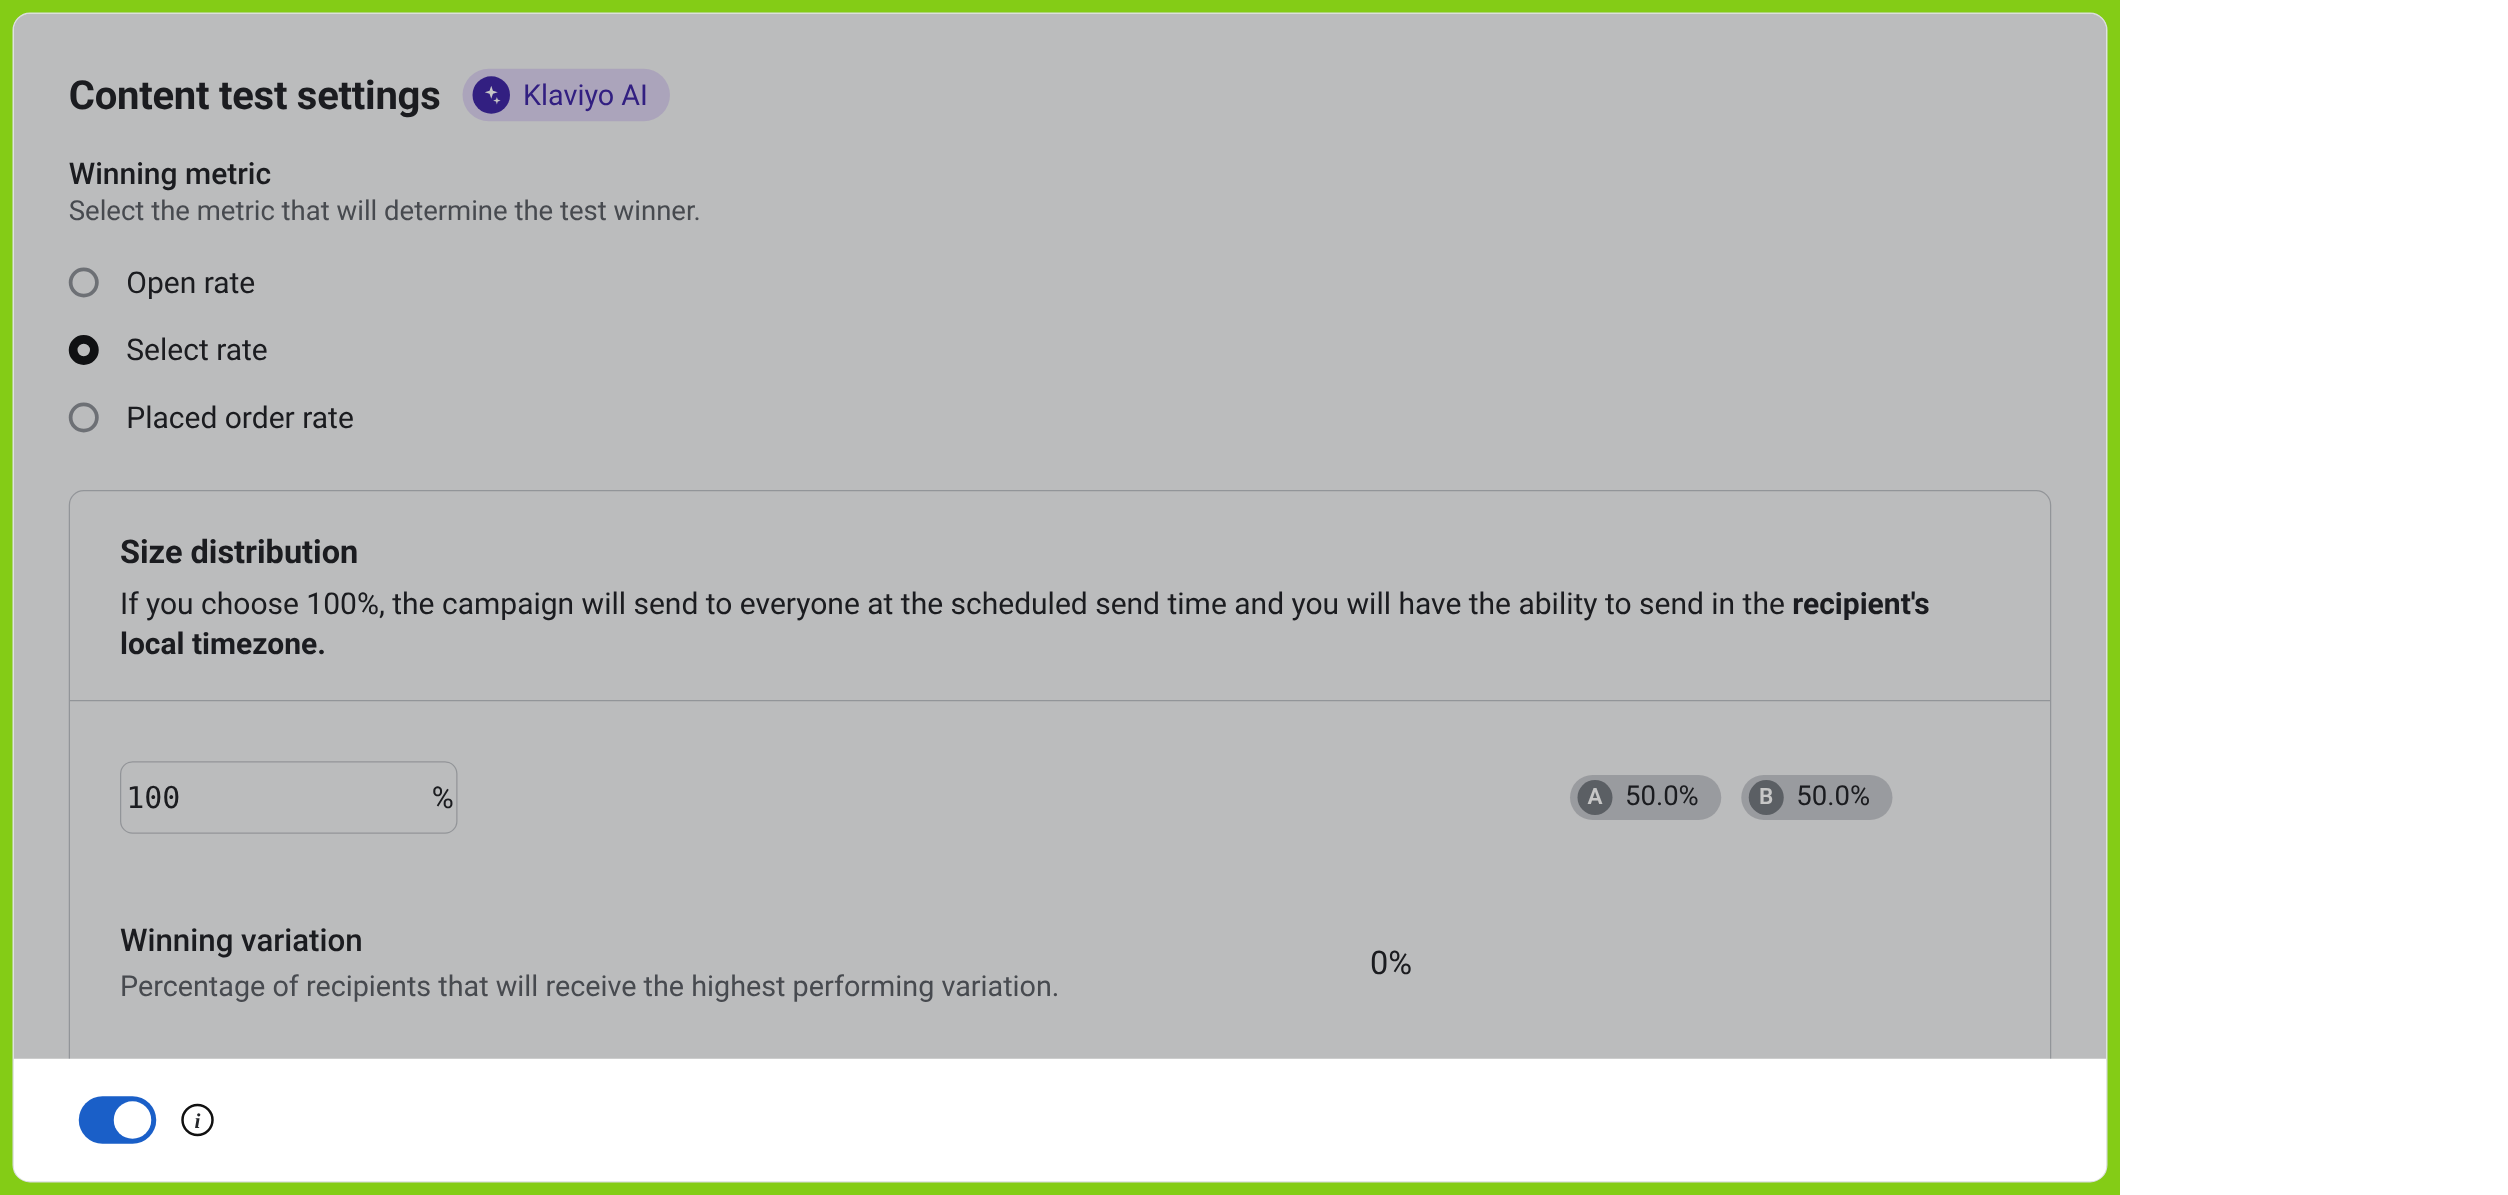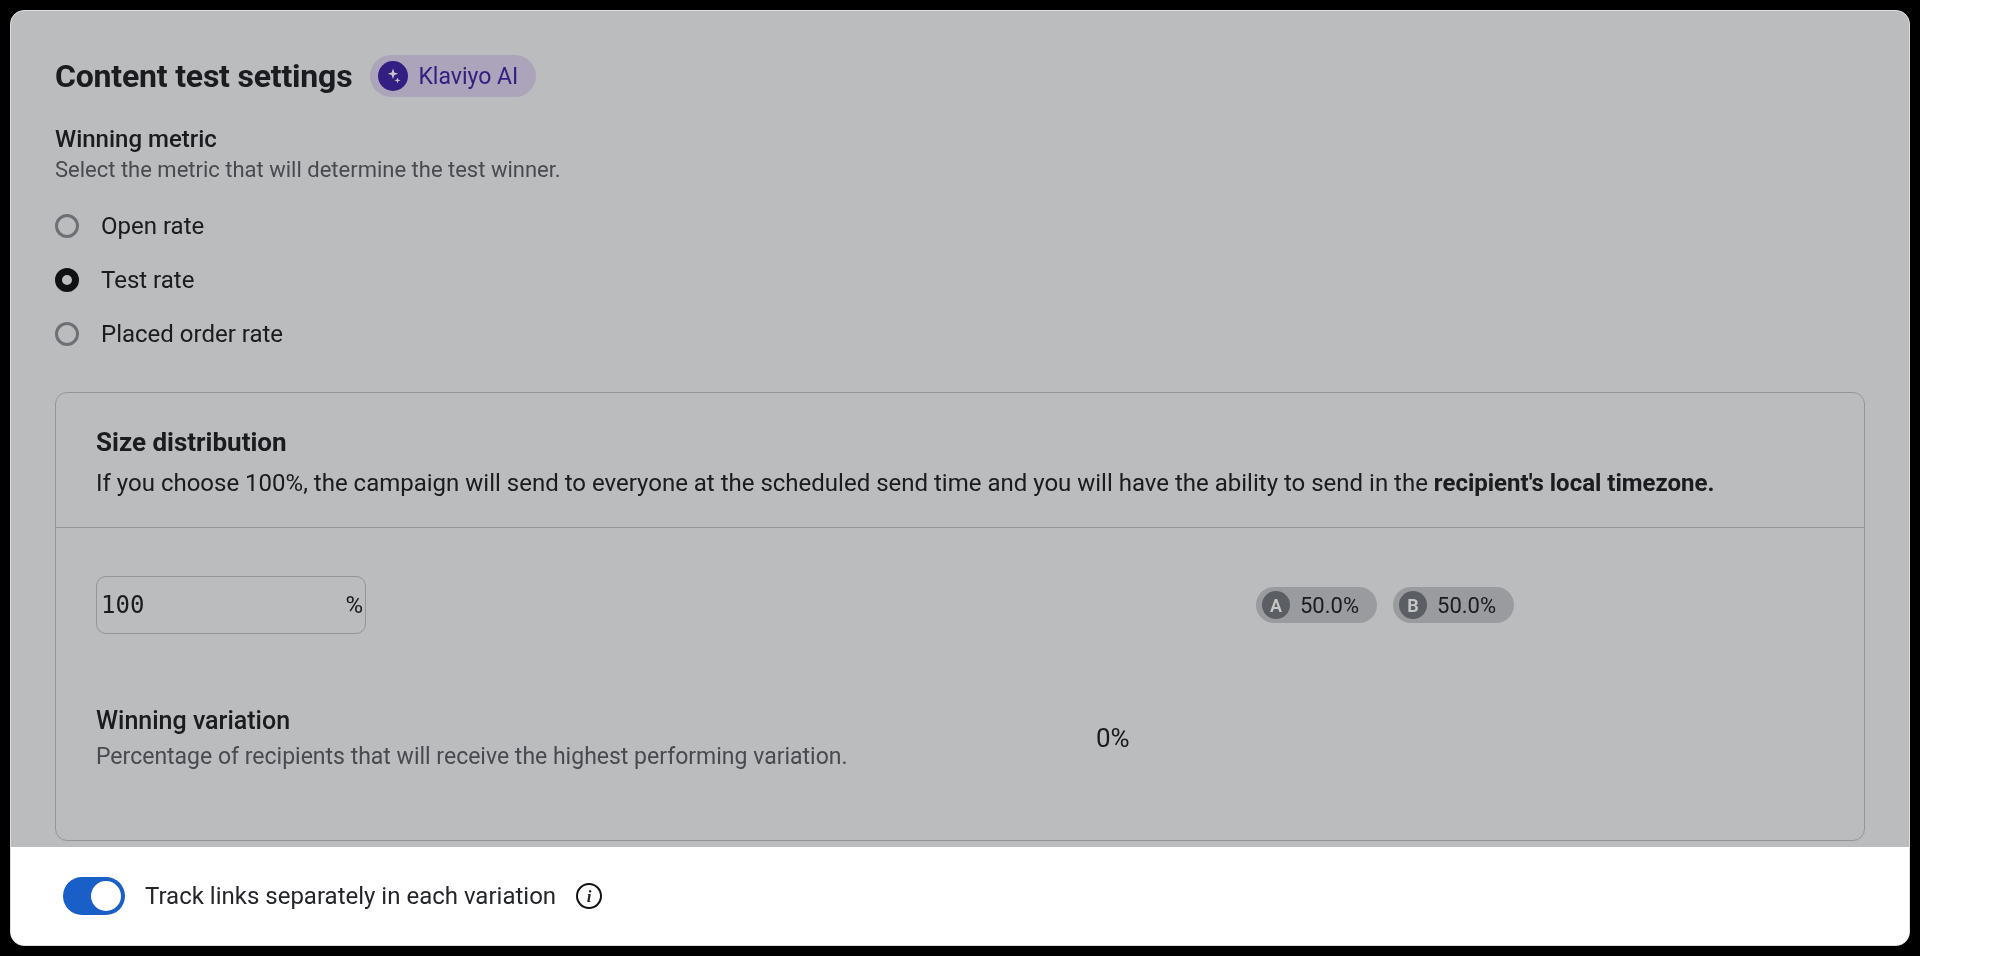--- a/index.html
+++ b/index.html
@@ -17,24 +17,24 @@
   }
   * { box-sizing: border-box; }
   html, body { margin:0; padding:0; }
   body {
     font-family: -apple-system, BlinkMacSystemFont, "Segoe UI", Roboto, Helvetica, Arial, sans-serif;
     color: var(--text);
     background: #ffffff;
     width: 2006px;
   }
   .viewport {
-    width: 1920px;
+    width: 1696px;
     height: 956px;
     padding: 10px;
-    background: #000000;
+    background: #84cc16;
   }
   .outer-card {
     width: 100%;
     height: 100%;
     border: 1px solid #dcdee2;
     border-radius: 14px;
     overflow: hidden;
     position: relative;
     background: #ffffff;
   }
@@ -206,21 +206,21 @@
       <div class="section-heading">Winning metric</div>
       <div class="section-sub">Select the metric that will determine the test winner.</div>
 
       <div class="radio-group" id="radio-group">
           <div class="radio-option">
             <div class="radio-circle"></div>
             <div class="radio-label">Open rate</div>
           </div>
           <div class="radio-option selected">
             <div class="radio-circle"></div>
-            <div class="radio-label">Test rate</div>
+            <div class="radio-label">Select rate</div>
           </div>
           <div class="radio-option">
             <div class="radio-circle"></div>
             <div class="radio-label">Placed order rate</div>
           </div>
         </div>
 
       <div class="dist-card">
         <div class="dist-header">
           <div class="dist-title">Size distribution</div>
@@ -261,19 +261,18 @@
 
     </div>
 
     <div class="shade"></div>
 
     <div class="bottom-strip">
       <div class="toggle-row">
         <div class="toggle">
           <div class="knob"></div>
         </div>
-        <div class="toggle-label">Track links separately in each variation</div>
         <div class="info-icon">i</div>
       </div>
     </div>
 
   </div>
 </div>
 
 </body></html>

